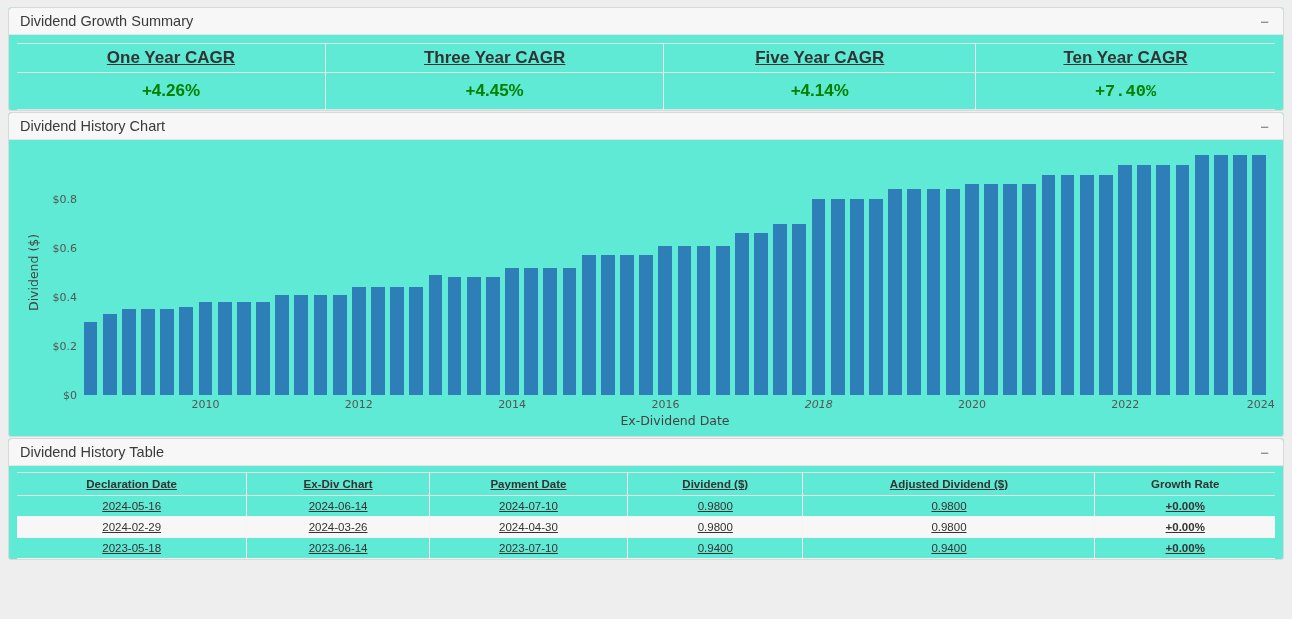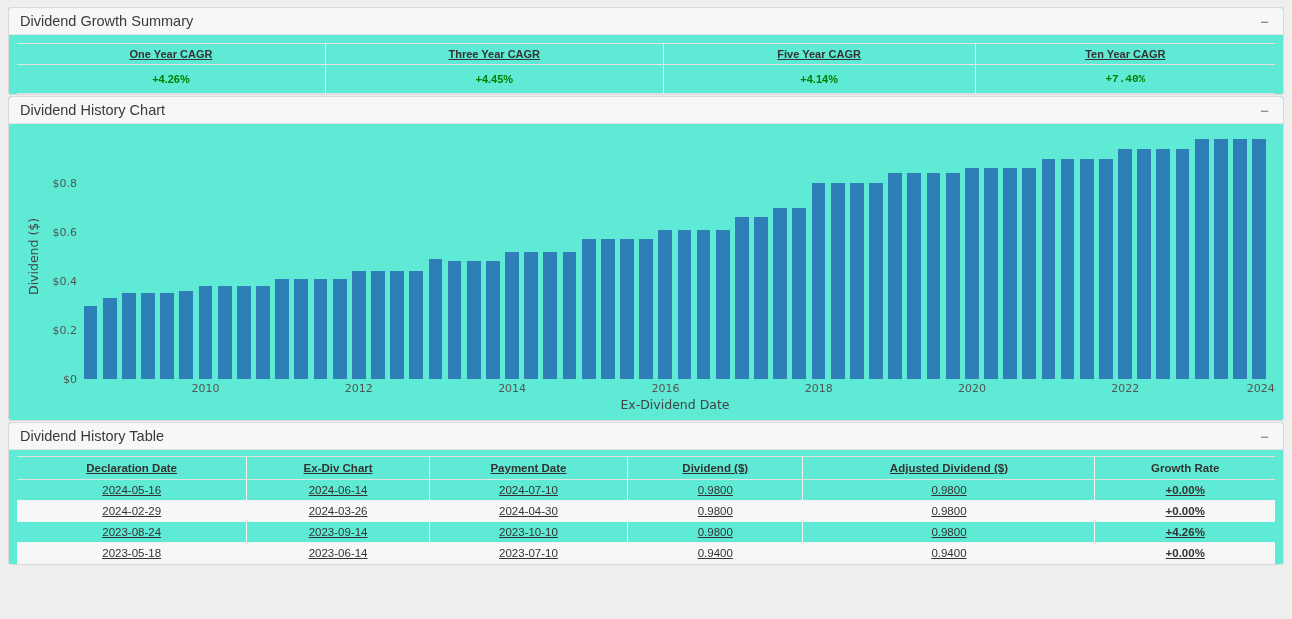--- a/index.html
+++ b/index.html
@@ -26,21 +26,21 @@
     color:#3a3a3a;
     border-radius:3px 3px 0 0;
   }
   .collapse-btn {
     color:#777; font-size:15px; line-height:1; padding:0 3px; cursor:pointer;
     user-select:none;
   }
   
   .sum-wrap { padding:8px 8px 0 8px; }
   table { border-collapse:collapse; width:100%; }
-  .sum-table { font-size:11px; border-top:1px solid #e2e2e2; border-bottom:1px solid #e2e2e2; }
+  .sum-table { font-size:17px; border-top:1px solid #e2e2e2; border-bottom:1px solid #e2e2e2; }
   .sum-table th {
     padding:4px 6px; font-weight:bold; text-align:center;
     border-right:1px solid #ececec; border-bottom:1px solid #e2e2e2;
   }
   .sum-table th span { text-decoration:underline; }
   .sum-table td {
     padding:8px 6px; text-align:center; font-weight:bold;
     border-right:1px solid #ececec;
   }
   .sum-table th:last-child, .sum-table td:last-child { border-right:none; }
@@ -326,21 +326,21 @@
             </div>
             <div class="bar-slot">
               <div class="bar" style="background: rgb(46, 126, 184); height: 240.1px;"></div>
             </div>
           </div>
         <div class="x-ticks" id="x-ticks">
             <span class="x-tick" style="left: 10.4839%;">2010</span>
             <span class="x-tick" style="left: 23.3871%;">2012</span>
             <span class="x-tick" style="left: 36.2903%;">2014</span>
             <span class="x-tick" style="left: 49.1935%;">2016</span>
-            <span class="x-tick" style="left: 62.0968%;">2018</span>
+            <span class="x-tick" style="left: 62.0968%; font-style: italic;">2018</span>
             <span class="x-tick" style="left: 75%;">2020</span>
             <span class="x-tick" style="left: 87.9032%;">2022</span>
             <span class="x-tick" style="left: 99.3%;">2024</span>
           </div>
         <div class="x-axis-label">Ex-Dividend Date</div>
       </div>
     </div>
   </div>
 </div>
 
@@ -372,28 +372,20 @@
           </tr>
           <tr>
             <td>2024-02-29</td>
             <td>2024-03-26</td>
             <td>2024-04-30</td>
             <td>0.9800</td>
             <td>0.9800</td>
             <td class="growth">+0.00%</td>
           </tr>
           <tr>
-            <td>2023-08-24</td>
-            <td>2023-09-14</td>
-            <td>2023-10-10</td>
-            <td>0.9800</td>
-            <td>0.9800</td>
-            <td class="growth green">+4.26%</td>
-          </tr>
-          <tr>
             <td>2023-05-18</td>
             <td>2023-06-14</td>
             <td>2023-07-10</td>
             <td>0.9400</td>
             <td>0.9400</td>
             <td class="growth">+0.00%</td>
           </tr>
         </tbody>
     </table>
   </div>

